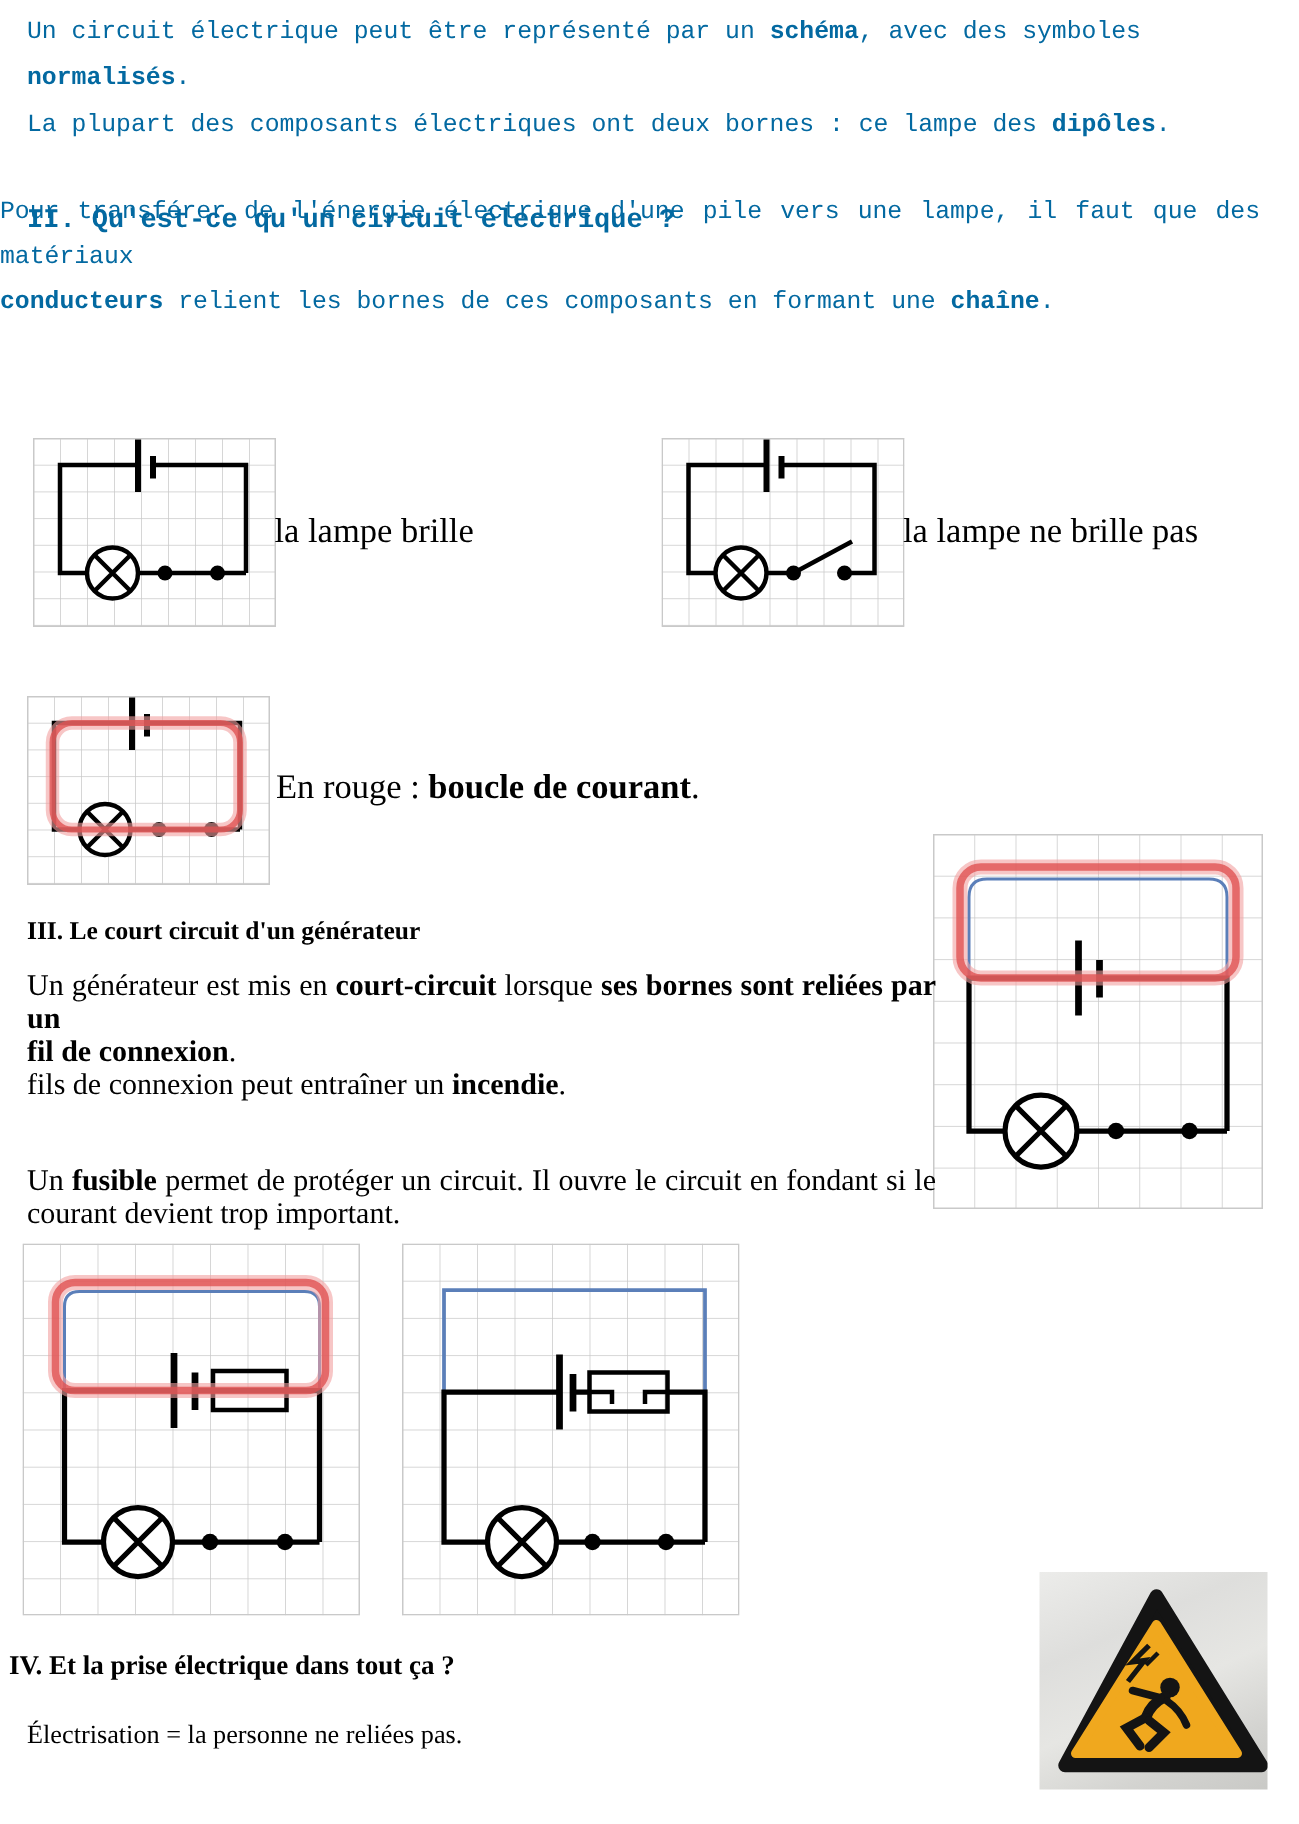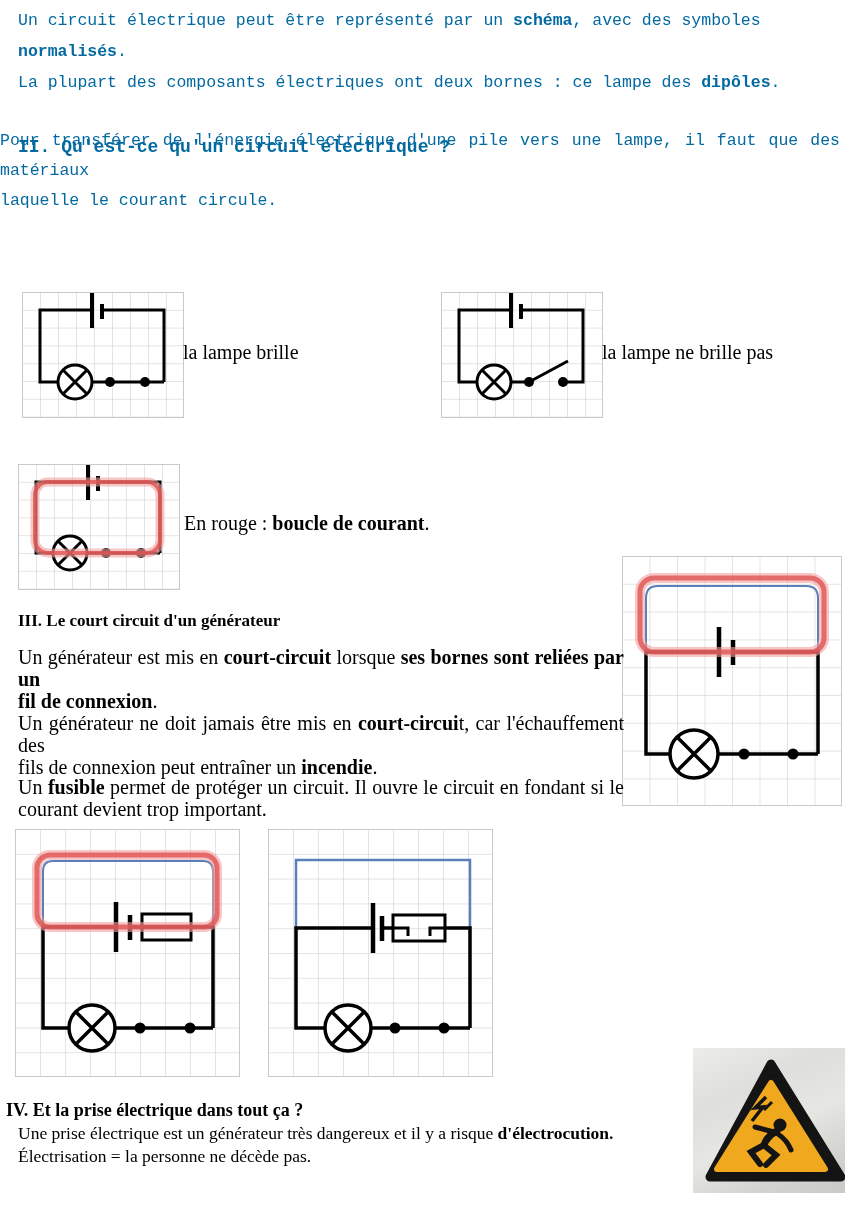--- a/index.html
+++ b/index.html
@@ -7,21 +7,21 @@
   .hand{font-family:Liberation Mono, monospace;color:#0369a1;}
   .serif{font-family:"Liberation Serif",serif;color:#000;}
   .b{font-weight:bold;}
   .abs{position:absolute;}
   .intro{font-size:16.5px;line-height:31px;}
   .h2{font-size:18px;font-weight:bold;margin-top:36px;}
   .bodytext{font-size:16.5px;line-height:30px;width:840px;}
   .jline{text-align:justify;text-align-last:justify;}
   .s3par{font-size:20px;line-height:22px;width:606px;}
   .s3h{font-size:17px;font-weight:bold;font-family:Liberation Serif, serif;}
-  .figlabel{font-size:20px;}
+  .figlabel{font-size:23px;}
   .s4{font-size:17.5px;line-height:23px;}
   svg.fig{position:absolute;}
   .photo{position:absolute;left:693px;top:1048px;width:152px;height:145px;
          background:linear-gradient(155deg,#ececea 0%,#dededc 30%,#e6e6e3 55%,#d3d3d0 80%,#c9c9c6 100%);}
 </style>
 </head>
 <body>
 
 <div class="page">
 
@@ -40,21 +40,21 @@
   </svg>
 
   <div class="abs hand intro" style="left:18px;top:5px;width:840px">
     <div><span>Un circuit électrique peut être représenté par un </span><span class="b">schéma</span><span>, avec des symboles </span><span class="b">normalisés</span><span>.</span></div>
     <div><span>La plupart des composants électriques ont deux bornes : ce lampe des </span><span class="b">dipôles</span><span>.</span></div>
   </div>
 
   <div class="abs hand h2" style="left:18px;top:101px">II. Qu'est-ce qu'un circuit électrique ?</div>
   <div class="abs hand bodytext" style="left:0;top:126px">
     <div class="jline"><span>Pour transférer de l'énergie électrique d'une pile vers une lampe, il faut que des matériaux</span></div>
-    <div><span>laquelle le courant circule.</span></div>
+    <div><span class="b">conducteurs</span><span> relient les bornes de ces composants en formant une </span><span class="b">chaîne</span><span>.</span></div>
   </div>
 
   <svg class="fig" style="left:22px;top:292px" width="162" height="126" viewBox="0 0 162 126">
     <rect width="162" height="126" fill="#fff"></rect>
     <rect width="162" height="126" fill="url(#grid18)"></rect>
     <rect x="0.5" y="0.5" width="161" height="125" fill="none" stroke="#c9c9c9"></rect>
     <g stroke="#000" stroke-width="3" fill="none">
       <path d="M70 18 H18 V90 H36"></path>
       <path d="M80 18 H142 V90"></path>
       <path d="M70 90 H142"></path>
@@ -154,21 +154,20 @@
       <rect x="18" y="22" width="184" height="74" rx="14" stroke="#e05252" stroke-width="5" opacity="0.8"></rect>
     </g>
   </svg>
 
   <div class="abs serif s3h" style="left:18px;top:611px">III. Le court circuit d'un générateur</div>
   <div class="abs serif s3par" style="left:18px;top:646px">
     <div class="jline"><span>Un générateur est mis en </span><span class="b">court-circuit</span><span> lorsque </span><span class="b">ses bornes sont reliées par un</span></div>
     <div><span class="b">fil de connexion</span><span>.</span></div>
   </div>
   <div class="abs serif s3par" style="left:18px;top:712px">
-    <div class="jline"><span>Un générateur ne doit jamais être mis en </span><span class="b">court-circui</span><span>t, car l'échauffement des</span></div>
     <div><span>fils de connexion peut entraîner un </span><span class="b">incendie</span><span>.</span></div>
   </div>
   <div class="abs serif s3par" style="left:18px;top:776px">
     <div class="jline"><span>Un </span><span class="b">fusible</span><span> permet de protéger un circuit. Il ouvre le circuit en fondant si le</span></div>
     <div><span>courant devient trop important.</span></div>
   </div>
 
   <svg class="fig" style="left:15px;top:829px" width="225" height="248" viewBox="0 0 225 248">
     <rect width="225" height="248" fill="#fff"></rect>
     <rect width="225" height="248" fill="url(#grid25)"></rect>
@@ -221,22 +220,21 @@
       <circle cx="80" cy="199" r="23" fill="#fff" stroke="#000" stroke-width="3.5"></circle>
       <path d="M64 183 L96 215 M96 183 L64 215" stroke="#000" stroke-width="3.5"></path>
     </g>
     <g fill="#000">
       <circle cx="127" cy="199" r="5.5"></circle>
         <circle cx="176" cy="199" r="5.5"></circle>
     </g>
   </svg>
 
   <div class="abs serif s4 b" style="left:6px;top:1099px;font-size:18px">IV. Et la prise électrique dans tout ça ?</div>
-  <div class="abs serif s4" style="left:18px;top:1122px"><span>Une prise électrique est un générateur très dangereux et il y a risque </span><span class="b">d'électrocution.</span></div>
-  <div class="abs serif s4" style="left:18px;top:1145px"><span>Électrisation = la personne ne décède pas.</span></div>
+  <div class="abs serif s4" style="left:18px;top:1145px"><span>Électrisation = la personne ne reliées pas.</span></div>
 
   <div class="photo">
     <svg width="152" height="145" viewBox="0 0 152 145">
       <path d="M78 16 L148 129 L17 129 Z" fill="#141414" stroke="#141414" stroke-width="9" stroke-linejoin="round"></path>
       <path d="M78 35 L132 121 L24 121 Z" fill="#f0a81e" stroke="#f0a81e" stroke-width="6" stroke-linejoin="round"></path>
       <g stroke="#141414" fill="none">
         <path d="M73 49 L62 60 L70 59 L59 73" stroke-width="3.5"></path>
         <path d="M79 54 L71 62" stroke-width="3"></path>
       </g>
       <g stroke="#141414" stroke-linecap="round" fill="none">

